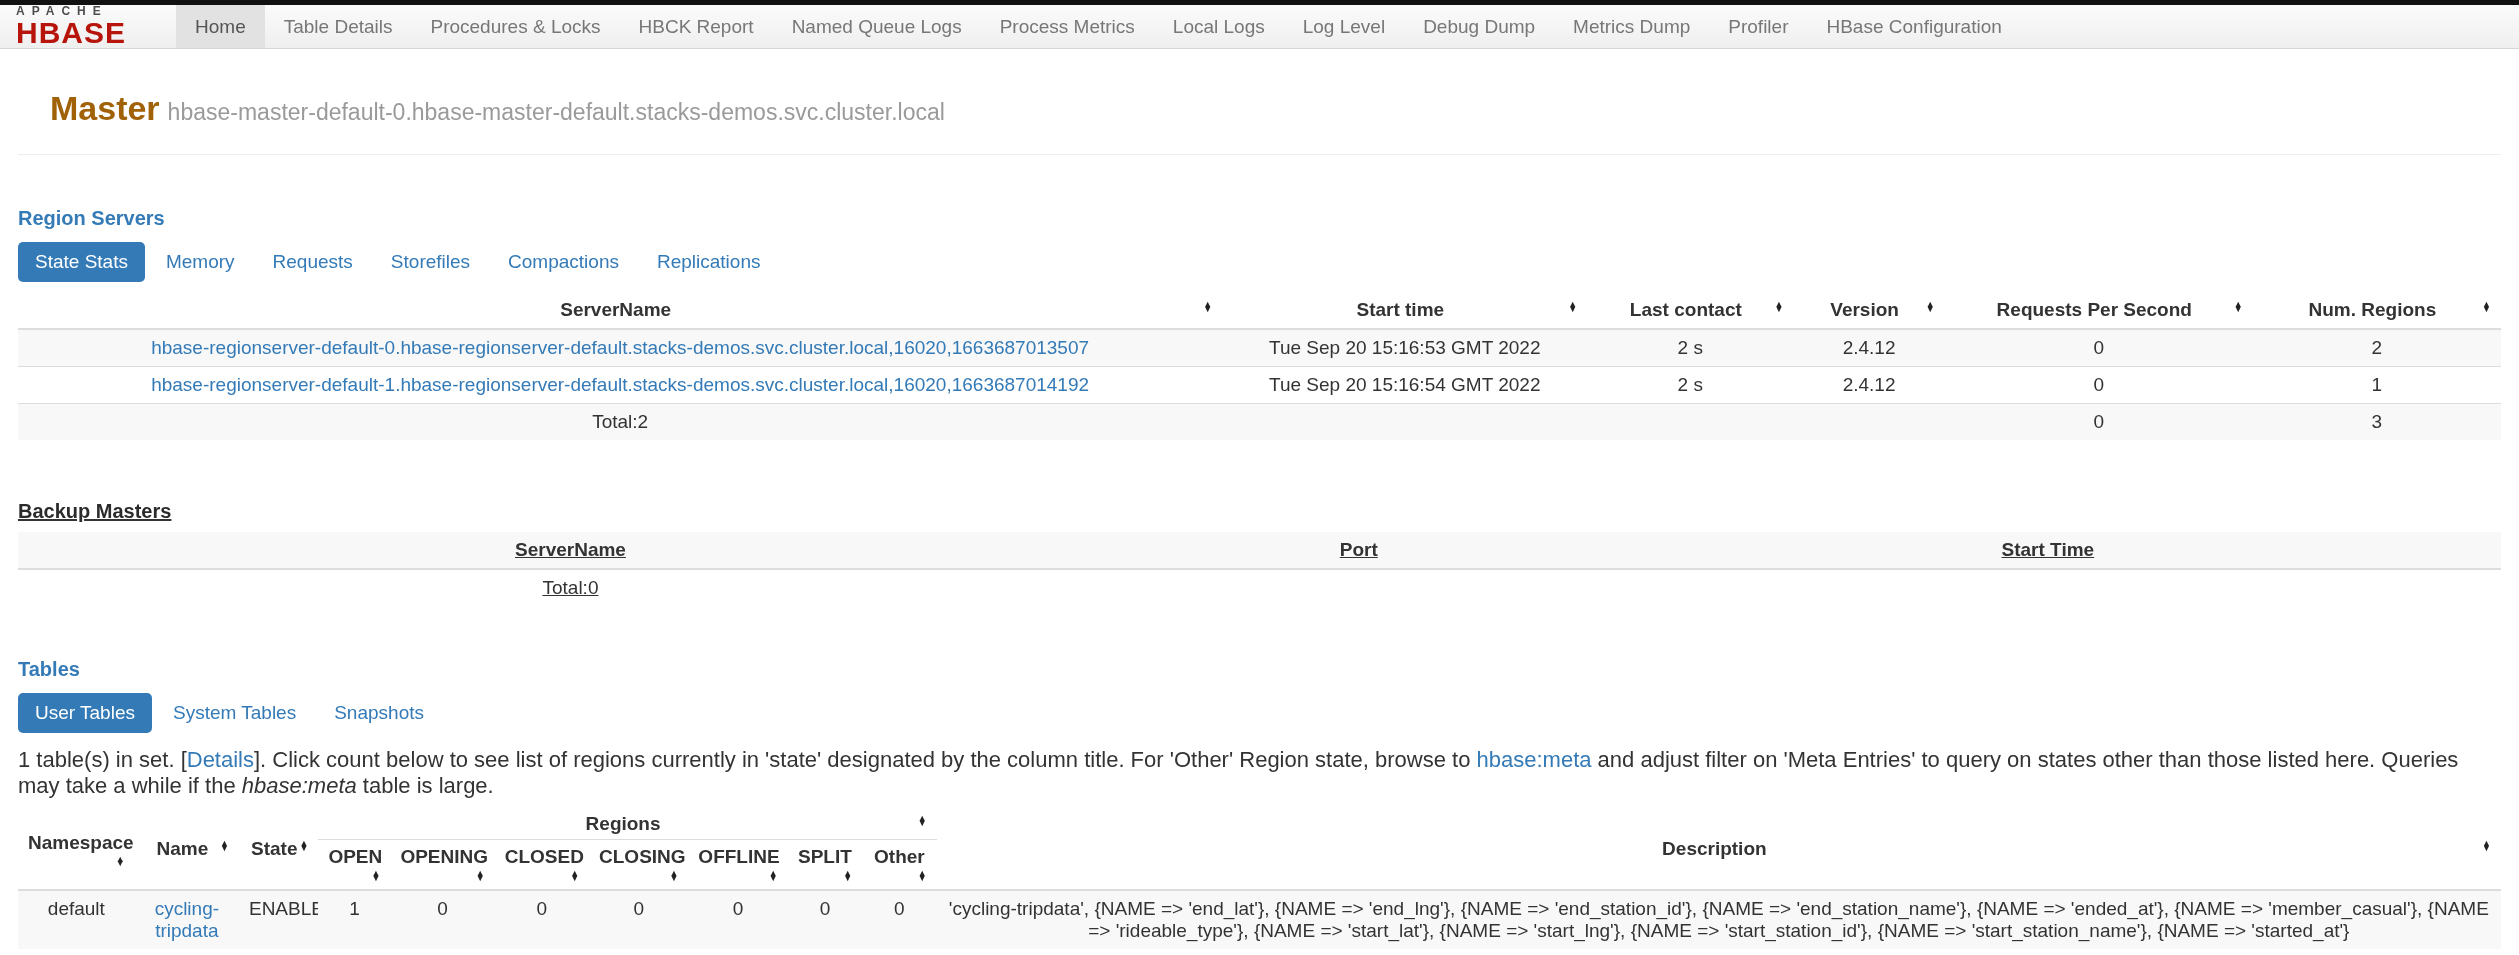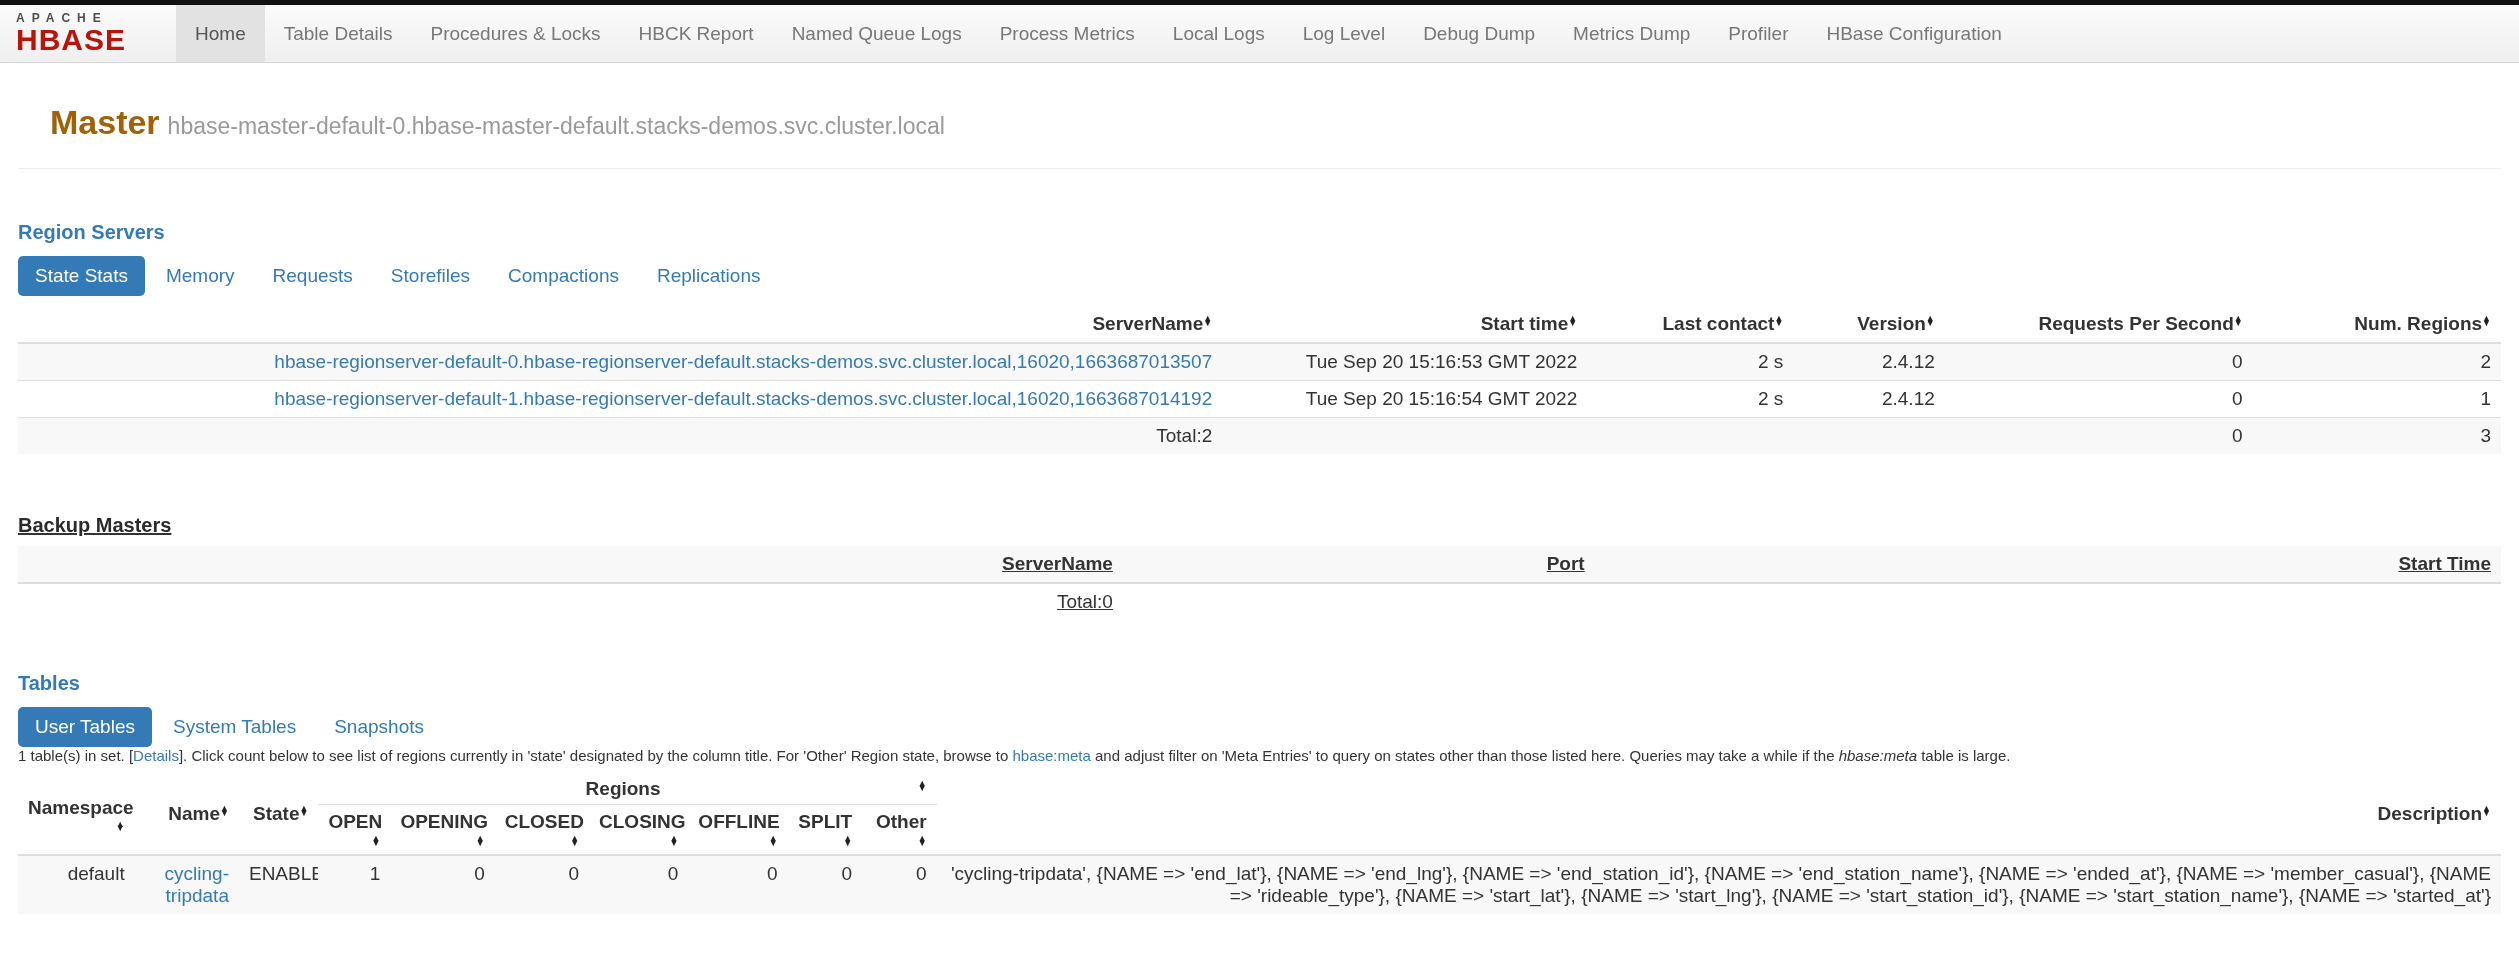--- a/index.html
+++ b/index.html
@@ -10,21 +10,21 @@
     font-size: 20px;
     width: 2519px;
     height: 955px;
     overflow: hidden;
   }
   a { color: #337ab7; text-decoration: none; }
 
   
   .top-edge { height: 5px; background: #111; }
   .navbar {
-    height: 58px;
+    height: 44px;
     background: linear-gradient(#fbfbfb, #efefef);
     border-bottom: 1px solid #d6d6d6;
     display: flex;
     align-items: stretch;
   }
   .brand {
     display: flex; flex-direction: column; justify-content: center;
     padding: 2px 14px 4px 16px; line-height: 1;
   }
   .brand .apache {
@@ -64,41 +64,41 @@
   .pills { display: flex; margin-top: 13px; }
   .pill {
     font-size: 19px; padding: 9px 17px; border-radius: 5px;
     color: #337ab7; cursor: pointer; margin-right: 4px; white-space: nowrap;
   }
   .pill.active { background: #337ab7; color: #fff; }
 
   
   table { width: 100%; border-collapse: collapse; margin-top: 10px; table-layout: fixed; }
   th, td {
-    text-align: right; font-size: 19px; padding: 7px 10px;
+    text-align: center; font-size: 19px; padding: 7px 10px;
     vertical-align: top; overflow: hidden;
   }
   th { font-weight: 700; border-bottom: 2px solid #ddd; }
   td { border-top: 1px solid #ddd; }
   tr.stripe { background: #f8f8f8; }
   .sort-icon {
     float: right; display: inline-flex; flex-direction: column;
     align-items: center; line-height: 0.55; font-size: 9px; color: #222;
     padding-top: 3px; cursor: pointer;
   }
   .wrap { white-space: normal; word-break: break-word; }
 
   
   .tbl-tables th.group {
     text-align: center; border-bottom: 1px solid #ddd; font-weight: 700;
     padding: 4px 10px;
   }
   .tbl-tables th.mid { vertical-align: middle; }
   .tbl-tables th.sub { padding: 6px 10px 8px; }
-  .note { font-size: 15px; margin-top: 0; color: #333; }
+  .note { font-size: 22px; margin-top: 14px; color: #333; }
   .note em { font-style: italic; }
 </style>
 </head>
 <body>
 
 <div class="top-edge"></div>
 
 <div class="navbar">
   <div class="brand">
     <div class="apache">APACHE</div>

